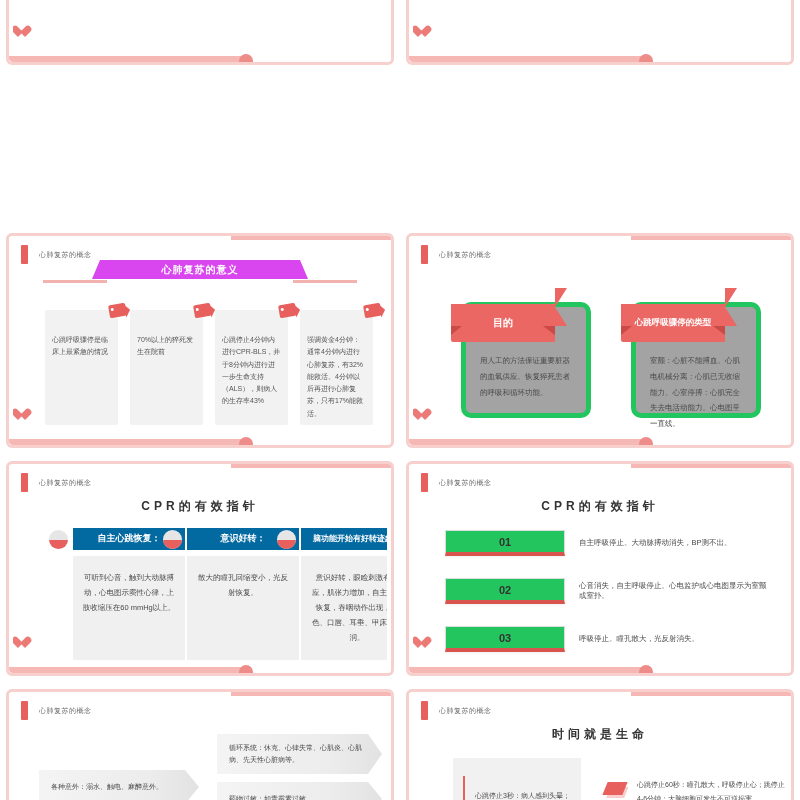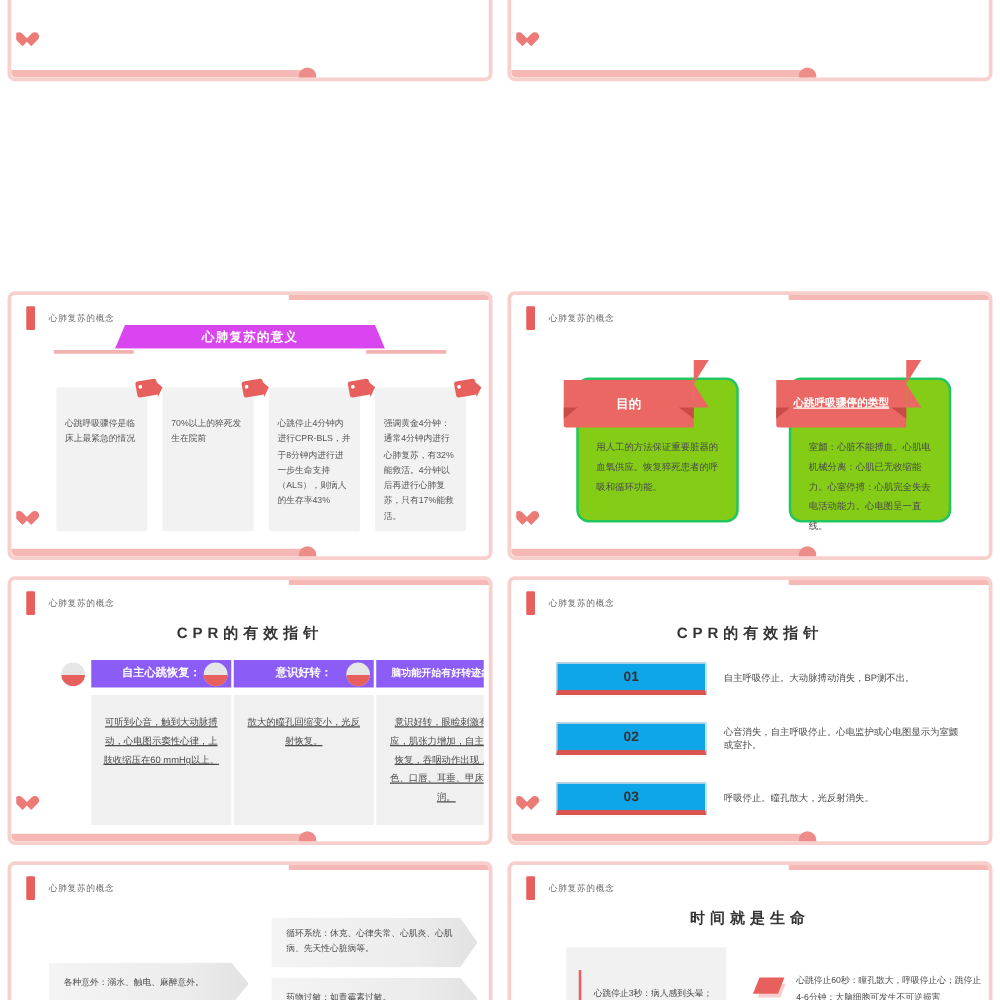--- a/index.html
+++ b/index.html
@@ -130,21 +130,21 @@
     content: ""; position: absolute; right: -4px; top: 2px;
     width: 0; height: 0;
     border-top: 6px solid transparent;
     border-bottom: 7px solid transparent;
     border-left: 5px solid #e8605d;
   }
   
   .ribbonbox { position: absolute; top: 48px; width: 140px; height: 130px; }
   .ribbonbox .rb-body {
     position: absolute; left: 10px; top: 14px; right: 0; bottom: 0;
-    border: 2px solid #22c55e; border-radius: 10px; background: #84cc16;
+    border: 5px solid #22c55e; border-radius: 10px; background: #a3a3a3;
     font-size: 7.5px; color: #4a4a4a; line-height: 2.1;
     padding: 46px 10px 6px 14px;
   }
   .ribbonbox .rb-head {
     position: absolute; left: 0; top: 0; width: 104px; height: 38px;
     background: #ea6764;
     color: #fff; font-size: 10px; font-weight: bold;
     display: flex; align-items: center; justify-content: center;
     border-radius: 0 0 0 2px;
     margin-top: 16px;
@@ -173,33 +173,33 @@
   .ind-circle {
     position: absolute; left: -24px; top: 2px;
     width: 19px; height: 19px; border-radius: 50%;
     background: #e6e6e6; overflow: hidden;
   }
   .ind-circle::after {
     content: ""; position: absolute; left: 0; bottom: 0;
     width: 19px; height: 9px; background: #e8605d;
   }
   .ind-head {
-    background: #8b5cf6; color: #fff; font-size: 9px; font-weight: bold;
+    background: #0369a1; color: #fff; font-size: 9px; font-weight: bold;
     text-align: left; padding: 4px 2px; line-height: 1.3;
     min-height: 22px; display: flex; align-items: center; justify-content: center;
   }
   .ind-body {
     margin-top: 6px; background: #f0f0f0;
     font-size: 7.5px; color: #4a4a4a; line-height: 2.0;
-    padding: 14px 8px; text-align: center; min-height: 104px; text-decoration: underline;
+    padding: 14px 8px; text-align: center; min-height: 104px;
   }
   
   .numrow { position: absolute; left: 32px; right: 16px; display: flex; align-items: center; }
   .numbox {
-    width: 120px; height: 26px; background: #0ea5e9;
+    width: 120px; height: 26px; background: #22c55e;
     border: 1px solid #ddd; border-bottom: 4px solid #d9534f;
     display: flex; align-items: center; justify-content: center;
     font-size: 11px; font-weight: bold; color: #333;
     box-shadow: 0 1px 3px rgba(0,0,0,.06);
     flex: 0 0 120px;
   }
   .numtext { margin-left: 14px; font-size: 7.5px; color: #4a4a4a; }
   
   .pill {
     position: absolute; left: 32px; top: 38px;
@@ -308,21 +308,21 @@
         <div class="ribbonbox" style="left:38px;">
           <div class="rb-body">用人工的方法保证重要脏器的血氧供应。恢复猝死患者的呼吸和循环功能。</div>
           <div class="rb-head">目的</div>
           <div class="rb-tip"></div>
           <div class="rb-fold"></div>
           <div class="rb-tipdark"></div>
         </div>
 
         <div class="ribbonbox" style="left:208px;">
           <div class="rb-body">室颤：心脏不能搏血。心肌电机械分离：心肌已无收缩能力。心室停搏：心肌完全失去电活动能力。心电图呈一直线。</div>
-          <div class="rb-head" style="font-size:8.5px;text-decoration:underline;">心跳呼吸骤停的类型</div>
+          <div class="rb-head" style="font-size:8.5px;">心跳呼吸骤停的类型</div>
           <div class="rb-tip"></div>
           <div class="rb-fold"></div>
           <div class="rb-tipdark"></div>
         </div>
         <div class="heart-deco heart-bl"></div>
       </div>
       <div class="bot-bar"></div>
       <div class="bot-dot"></div>
     </div>
   </div>

